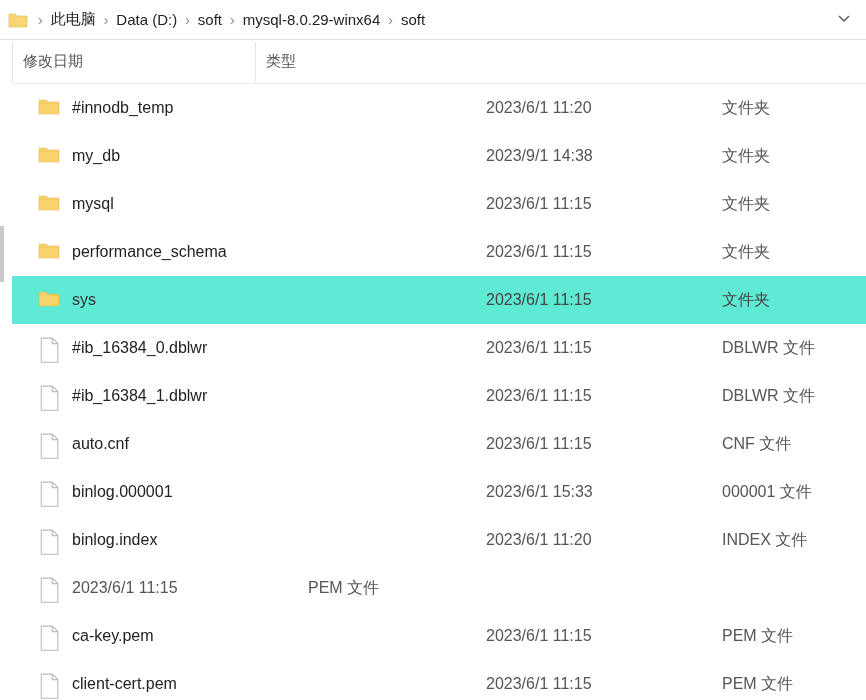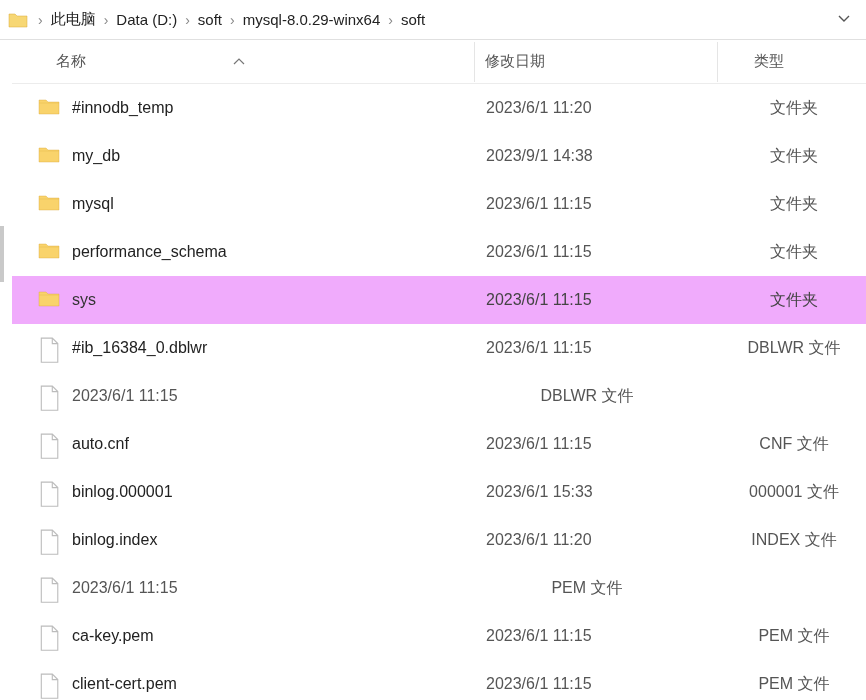--- a/index.html
+++ b/index.html
@@ -79,36 +79,36 @@
     position: relative;
   }
   .sort-caret {
     position: absolute;
     left: 220px;
     top: 4px;
     font-size: 12px;
     color: #666;
   }
   .col-date-hdr { width: 232px; }
-  .col-type-hdr { flex: 1; margin-left: 26px; }
+  .col-type-hdr { flex: 1; }
   .col-divider {
     width: 1px;
     height: 40px;
     background: #e5e5e5;
     margin-right: 10px;
   }
   .file-list { }
   .file-row {
     display: flex;
     align-items: center;
     height: 48px;
     padding-left: 26px;
   }
   .file-row.selected {
-    background: #f0abfc;
+    background: #5eead4;
   }
   .file-row.selected .cell { color: #333; }
   .file-icon {
     width: 22px;
     height: 22px;
     margin-right: 12px;
     flex-shrink: 0;
   }
   .cell-name {
     width: 414px;
@@ -120,21 +120,20 @@
   .cell-date {
     width: 236px;
     color: #555;
     font-size: 16px;
   }
   .cell-type {
     flex: 1;
     color: #555;
     font-size: 16px;
     white-space: nowrap;
-    text-align: center;
   }
   .file-row.selected .cell-date,
   .file-row.selected .cell-type { color: #444; }
 </style>
 </head>
 <body>
 
 <div class="breadcrumb">
   <span class="bc-folder-icon">
     <svg viewBox="0 0 20 16">
@@ -158,28 +157,20 @@
   </span>
 </div>
 
 <div class="content-area">
   <div class="left-pad">
     <div class="left-accent"></div>
   </div>
   <div class="file-pane">
 
     <div class="columns-header">
-      <div class="col-name-hdr">
-        <span>名称</span>
-        <span class="sort-caret">
-          <svg width="14" height="10" viewBox="0 0 14 10">
-              <path d="M2 7 L7 2 L12 7" fill="none" stroke="#777" stroke-width="1.2"></path>
-            </svg>
-        </span>
-      </div>
       <div class="col-divider"></div>
       <div class="col-date-hdr">
         <span>修改日期</span>
       </div>
       <div class="col-divider"></div>
       <div class="col-type-hdr">
         <span>类型</span>
       </div>
     </div>
 
@@ -236,20 +227,21 @@
             </svg></span>
           <span class="cell cell-name">#ib_16384_0.dblwr</span>
           <span class="cell cell-date">2023/6/1 11:15</span>
           <span class="cell cell-type">DBLWR 文件</span>
         </div>
         <div class="file-row">
           <span class="file-icon"><svg viewBox="0 0 20 24">
               <path d="M3 1 h10 l5 5 v17 h-15 z" fill="#fff" stroke="#bcbcbc" stroke-width="1"></path>
               <path d="M13 1 v5 h5" fill="none" stroke="#bcbcbc" stroke-width="1"></path>
             </svg></span>
+          <span class="cell cell-name">#ib_16384_1.dblwr</span>
           <span class="cell cell-date">2023/6/1 11:15</span>
           <span class="cell cell-type">DBLWR 文件</span>
         </div>
         <div class="file-row">
           <span class="file-icon"><svg viewBox="0 0 20 24">
               <path d="M3 1 h10 l5 5 v17 h-15 z" fill="#fff" stroke="#bcbcbc" stroke-width="1"></path>
               <path d="M13 1 v5 h5" fill="none" stroke="#bcbcbc" stroke-width="1"></path>
             </svg></span>
           <span class="cell cell-name">auto.cnf</span>
           <span class="cell cell-date">2023/6/1 11:15</span>

